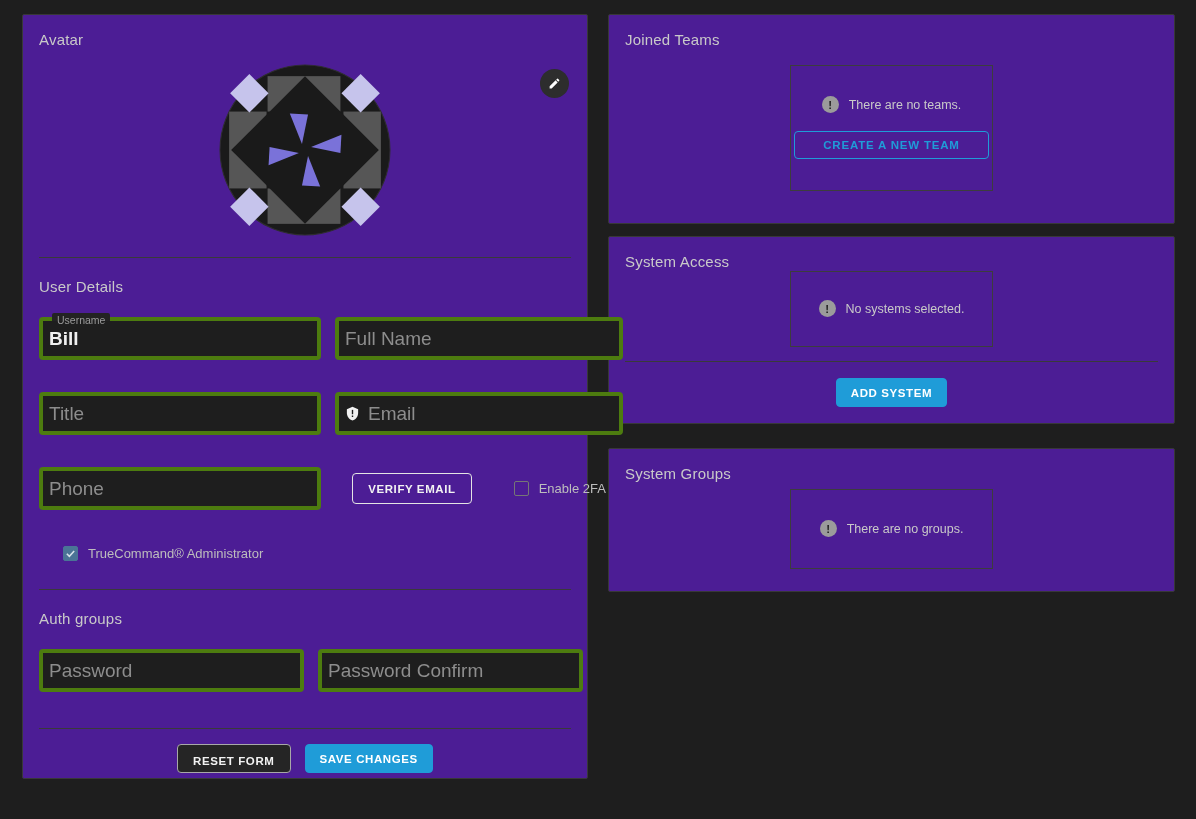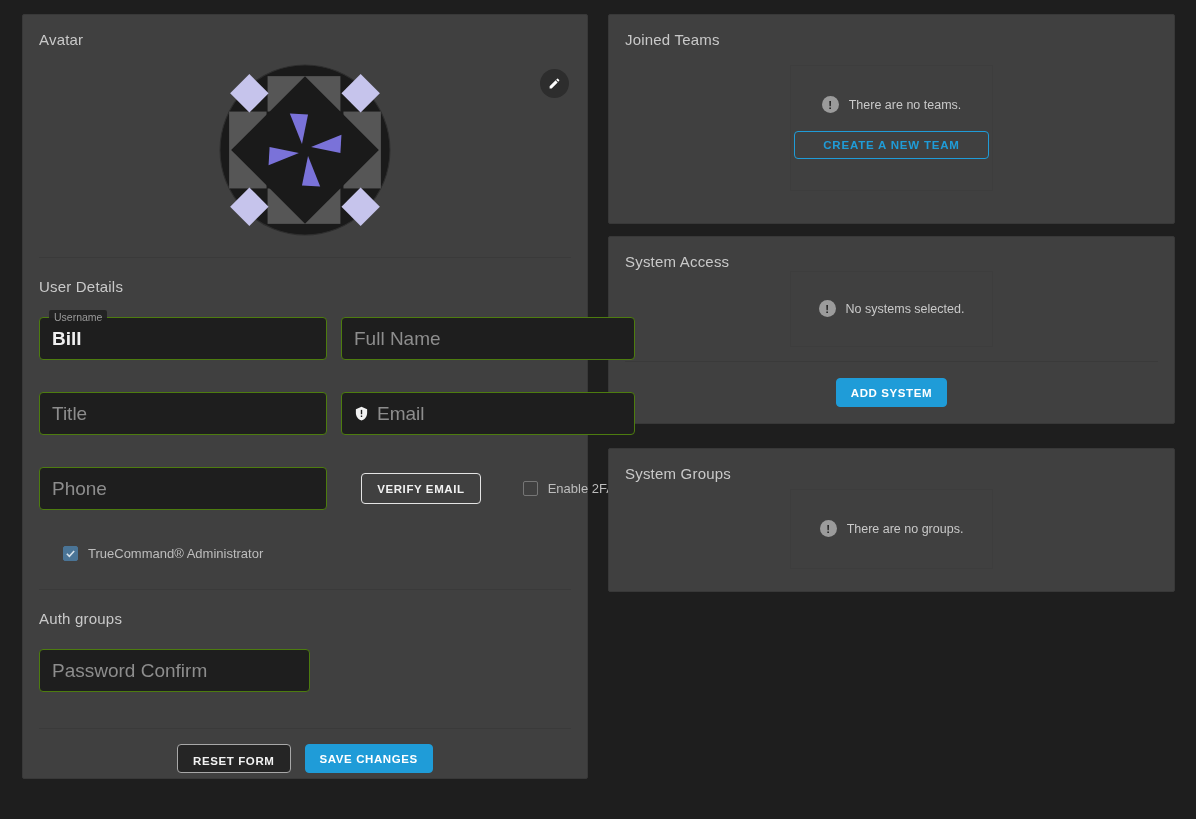--- a/index.html
+++ b/index.html
@@ -6,21 +6,21 @@
   html,body { width: 1196px; height: 819px; }
   body {
     background: #1e1e1e;
     font-family: "Liberation Sans", "DejaVu Sans", sans-serif;
     color: #cfcfcf;
     overflow: hidden;
   }
   .page { display: flex; gap: 20px; padding: 14px 21px 0 22px; }
 
   .card {
-    background: #404040;
+    background: #4c1d95;
     border: 1px solid #383838;
     border-radius: 2px;
   }
   .left-card { width: 566px; height: 765px; padding: 16px 16px 12px; }
   .right-col { width: 567px; display: flex; flex-direction: column; }
   .rc { padding: 16px; display: flex; flex-direction: column; }
   .card-jt { height: 210px; }
   .card-sa { height: 188px; margin-top: 12px; }
   .card-sg { height: 144px; margin-top: 24px; }
 
@@ -41,22 +41,22 @@
 
   
   .ud-title { margin-top: 20px; }
   .fields-grid {
     margin-top: 22px;
     display: grid; grid-template-columns: 1fr 1fr;
     column-gap: 14px; row-gap: 32px;
   }
   .field {
     position: relative; height: 43px;
-    background: #1e1e1e; border: 1px solid #4d7c0f; border-radius: 4px;
-    display: flex; align-items: center; padding: 0 12px; gap: 8px;
+    background: #1e1e1e; border: 4px solid #4d7c0f; border-radius: 4px;
+    display: flex; align-items: center; padding: 0 6px; gap: 8px;
   }
   .field input {
     flex: 1; background: transparent; border: none; outline: none;
     color: #e8e8e8; font-size: 19px; font-family: inherit; min-width: 0;
   }
   .field input::placeholder { color: #8d8d8d; opacity: 1; }
   .field input.strong { font-weight: 700; color: #f0f0f0; }
   .float-label {
     position: absolute; top: -8px; left: 9px;
     font-size: 10.5px; color: #9a9a9a; padding: 0 5px; line-height: 15px;
@@ -198,20 +198,23 @@
       </span>
       <span class="cb-label">TrueCommand® Administrator</span>
     </div>
 
     <hr class="divider after-admin">
 
     <div class="section-title auth-title">Auth groups</div>
 
     <div class="fields-grid auth-grid">
       <div class="field">
+        <input type="password" placeholder="Password" style="">
+      </div>
+      <div class="field">
         <input type="password" placeholder="Password Confirm" style="">
       </div>
     </div>
 
     <hr class="divider pre-actions">
 
     <div class="actions">
       <button class="btn btn-outline-gray">RESET FORM</button>
       <button class="btn btn-primary">SAVE CHANGES</button>
     </div>

